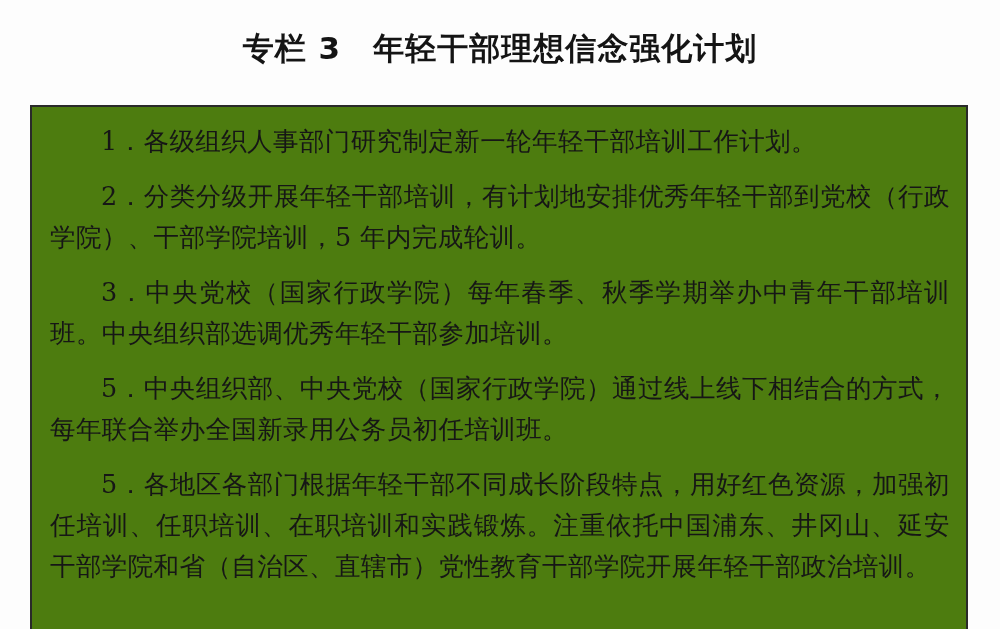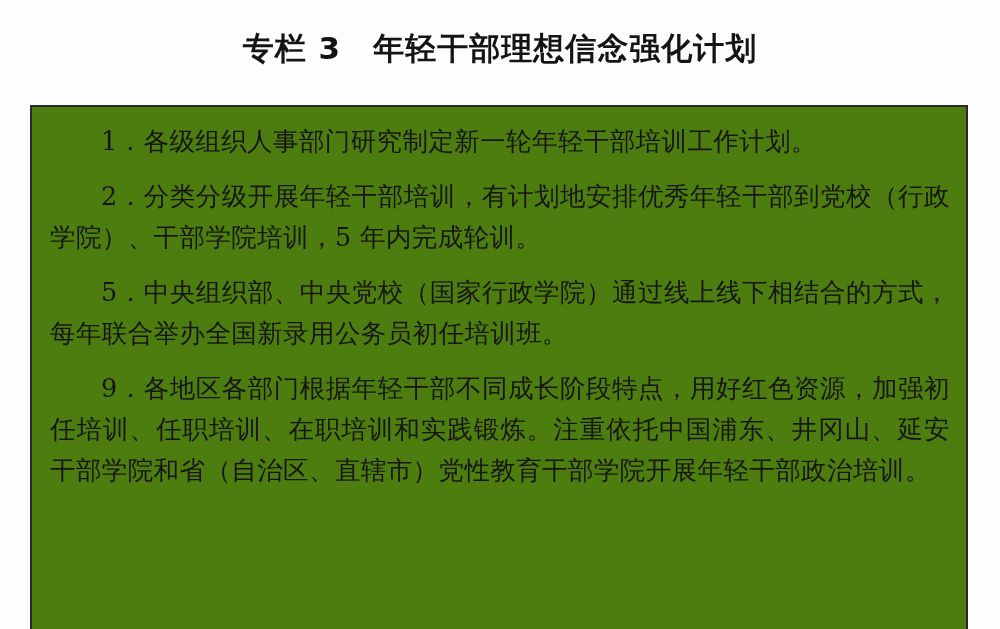--- a/index.html
+++ b/index.html
@@ -65,18 +65,19 @@
 <body>
 
 <div class="page">
 
   <div class="doc-title">专栏 3　年轻干部理想信念强化计划</div>
 
   <div class="box">
     <div class="box-inner">
       <p class="para">1．各级组织人事部门研究制定新一轮年轻干部培训工作计划。</p>
       <p class="para">2．分类分级开展年轻干部培训，有计划地安排优秀年轻干部到党校（行政学院）、干部学院培训，5 年内完成轮训。</p>
+      <p class="para">3．中央党校（国家行政学院）每年春季、秋季学期举办中青年干部培训班。中央组织部选调优秀年轻干部参加培训。</p>
       <p class="para">5．中央组织部、中央党校（国家行政学院）通过线上线下相结合的方式，每年联合举办全国新录用公务员初任培训班。</p>
-      <p class="para">9．各地区各部门根据年轻干部不同成长阶段特点，用好红色资源，加强初任培训、任职培训、在职培训和实践锻炼。注重依托中国浦东、井冈山、延安干部学院和省（自治区、直辖市）党性教育干部学院开展年轻干部政治培训。</p>
+      <p class="para">5．各地区各部门根据年轻干部不同成长阶段特点，用好红色资源，加强初任培训、任职培训、在职培训和实践锻炼。注重依托中国浦东、井冈山、延安干部学院和省（自治区、直辖市）党性教育干部学院开展年轻干部政治培训。</p>
     </div>
   </div>
 
 </div>
 
 </body></html>

